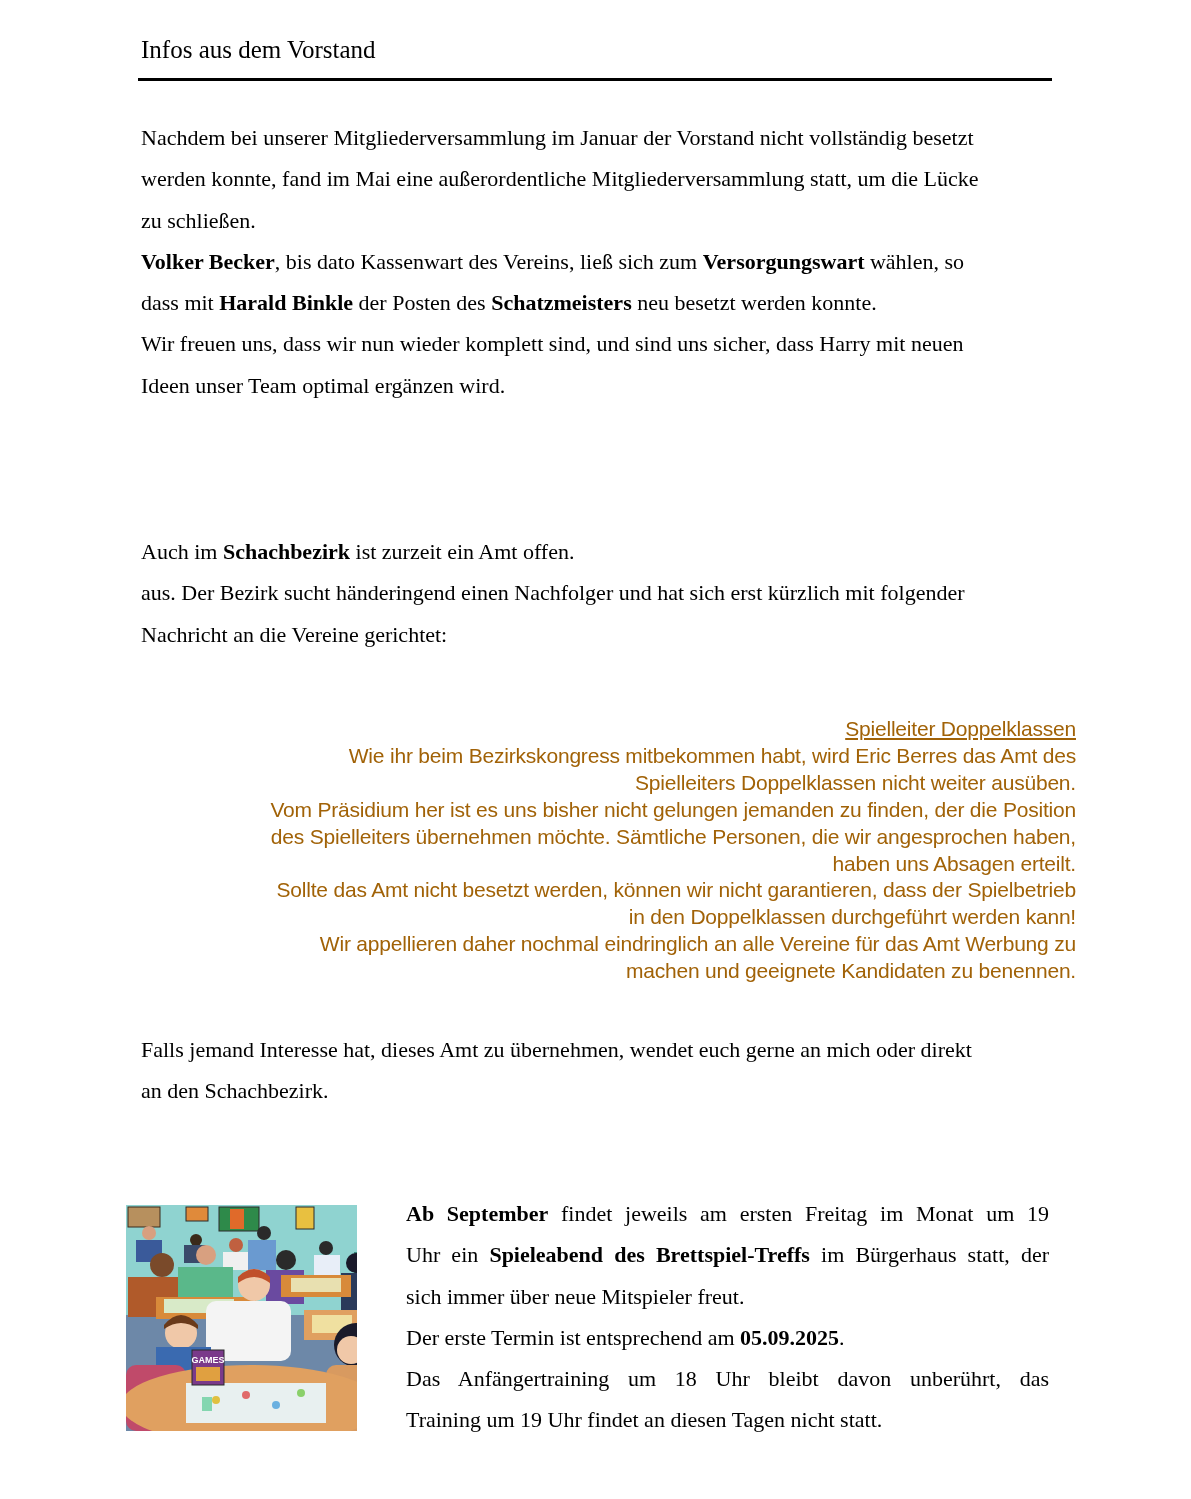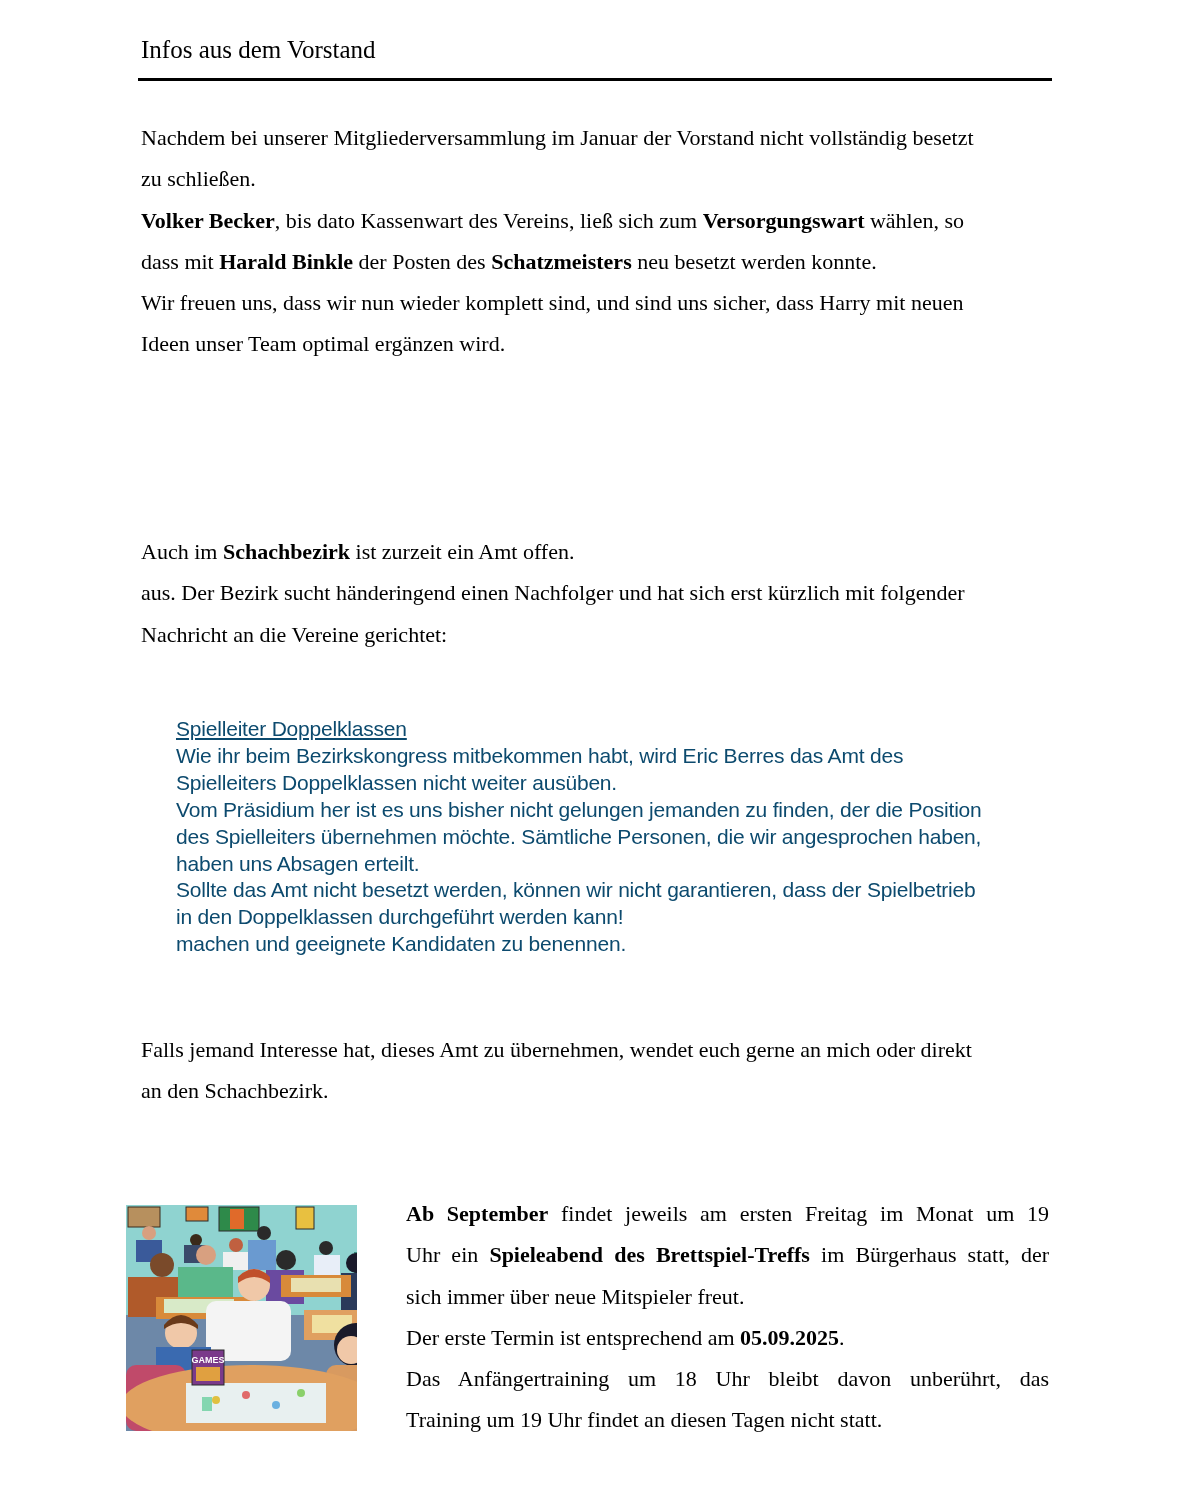--- a/index.html
+++ b/index.html
@@ -9,36 +9,37 @@
 
   .header { position: absolute; left: 141px; top: 36px; font-size: 25px; line-height: 28px; }
   .rule { position: absolute; left: 138px; top: 78px; width: 914px; height: 3px; background: #000; }
 
   .para { position: absolute; left: 141px; width: 912px; font-size: 22px; line-height: 41.3px; }
   .para b { font-weight: bold; }
   .p1 { top: 117px; }
   .p2 { top: 531px; }
   .p3 { top: 1029px; }
 
-  .quote { position: absolute; left: 176px; top: 716px; width: 900px; font-size: 21px; line-height: 26.9px; color: #0c4a6e; letter-spacing: -0.2px; }
+  .quote { position: absolute; left: 176px; top: 716px; width: 900px; font-size: 21px; line-height: 26.9px; color: #a16207; letter-spacing: -0.2px; text-align: right; }
   .quote .qtitle { text-decoration: underline; }
 
   .image-box { position: absolute; left: 126px; top: 1205px; width: 231px; height: 226px; overflow: hidden; }
   .side-text { position: absolute; left: 406px; top: 1193px; width: 643px; font-size: 22px; line-height: 41.3px; text-align: justify; }
   .line { display: block; }
   .jline { display: block; text-align: justify; text-align-last: justify; }
 </style>
 </head>
 <body>
 
 <div class="header serif">Infos aus dem Vorstand</div>
 <div class="rule"></div>
 
 <div class="para p1 serif">
   <span class="line">Nachdem bei unserer Mitgliederversammlung im Januar der Vorstand nicht vollständig besetzt</span>
+  <span class="line">werden konnte, fand im Mai eine außerordentliche Mitgliederversammlung statt, um die Lücke</span>
   <span class="line">zu schließen.</span>
   <span class="line"><b>Volker Becker</b><span>, bis dato Kassenwart des Vereins, ließ sich zum </span><b>Versorgungswart</b><span> wählen, so</span></span>
   <span class="line"><span>dass mit </span><b>Harald Binkle</b><span> der Posten des </span><b>Schatzmeisters</b><span> neu besetzt werden konnte.</span></span>
   <span class="line">Wir freuen uns, dass wir nun wieder komplett sind, und sind uns sicher, dass Harry mit neuen</span>
   <span class="line">Ideen unser Team optimal ergänzen wird.</span>
 </div>
 
 <div class="para p2 serif">
   <span class="line"><span>Auch im </span><b>Schachbezirk</b><span> ist zurzeit ein Amt offen.</span></span>
   <span class="line">aus. Der Bezirk sucht händeringend einen Nachfolger und hat sich erst kürzlich mit folgender</span>
@@ -47,20 +48,21 @@
 
 <div class="quote sans">
   <span class="line qtitle">Spielleiter Doppelklassen</span>
   <span class="line">Wie ihr beim Bezirkskongress mitbekommen habt, wird Eric Berres das Amt des</span>
   <span class="line">Spielleiters Doppelklassen nicht weiter ausüben.</span>
   <span class="line">Vom Präsidium her ist es uns bisher nicht gelungen jemanden zu finden, der die Position</span>
   <span class="line">des Spielleiters übernehmen möchte. Sämtliche Personen, die wir angesprochen haben,</span>
   <span class="line">haben uns Absagen erteilt.</span>
   <span class="line">Sollte das Amt nicht besetzt werden, können wir nicht garantieren, dass der Spielbetrieb</span>
   <span class="line">in den Doppelklassen durchgeführt werden kann!</span>
+  <span class="line">Wir appellieren daher nochmal eindringlich an alle Vereine für das Amt Werbung zu</span>
   <span class="line">machen und geeignete Kandidaten zu benennen.</span>
 </div>
 
 <div class="para p3 serif">
   <span class="line">Falls jemand Interesse hat, dieses Amt zu übernehmen, wendet euch gerne an mich oder direkt</span>
   <span class="line">an den Schachbezirk.</span>
 </div>
 
 <div class="image-box">
   <svg width="263" height="226" viewBox="0 0 263 226" xmlns="http://www.w3.org/2000/svg">

